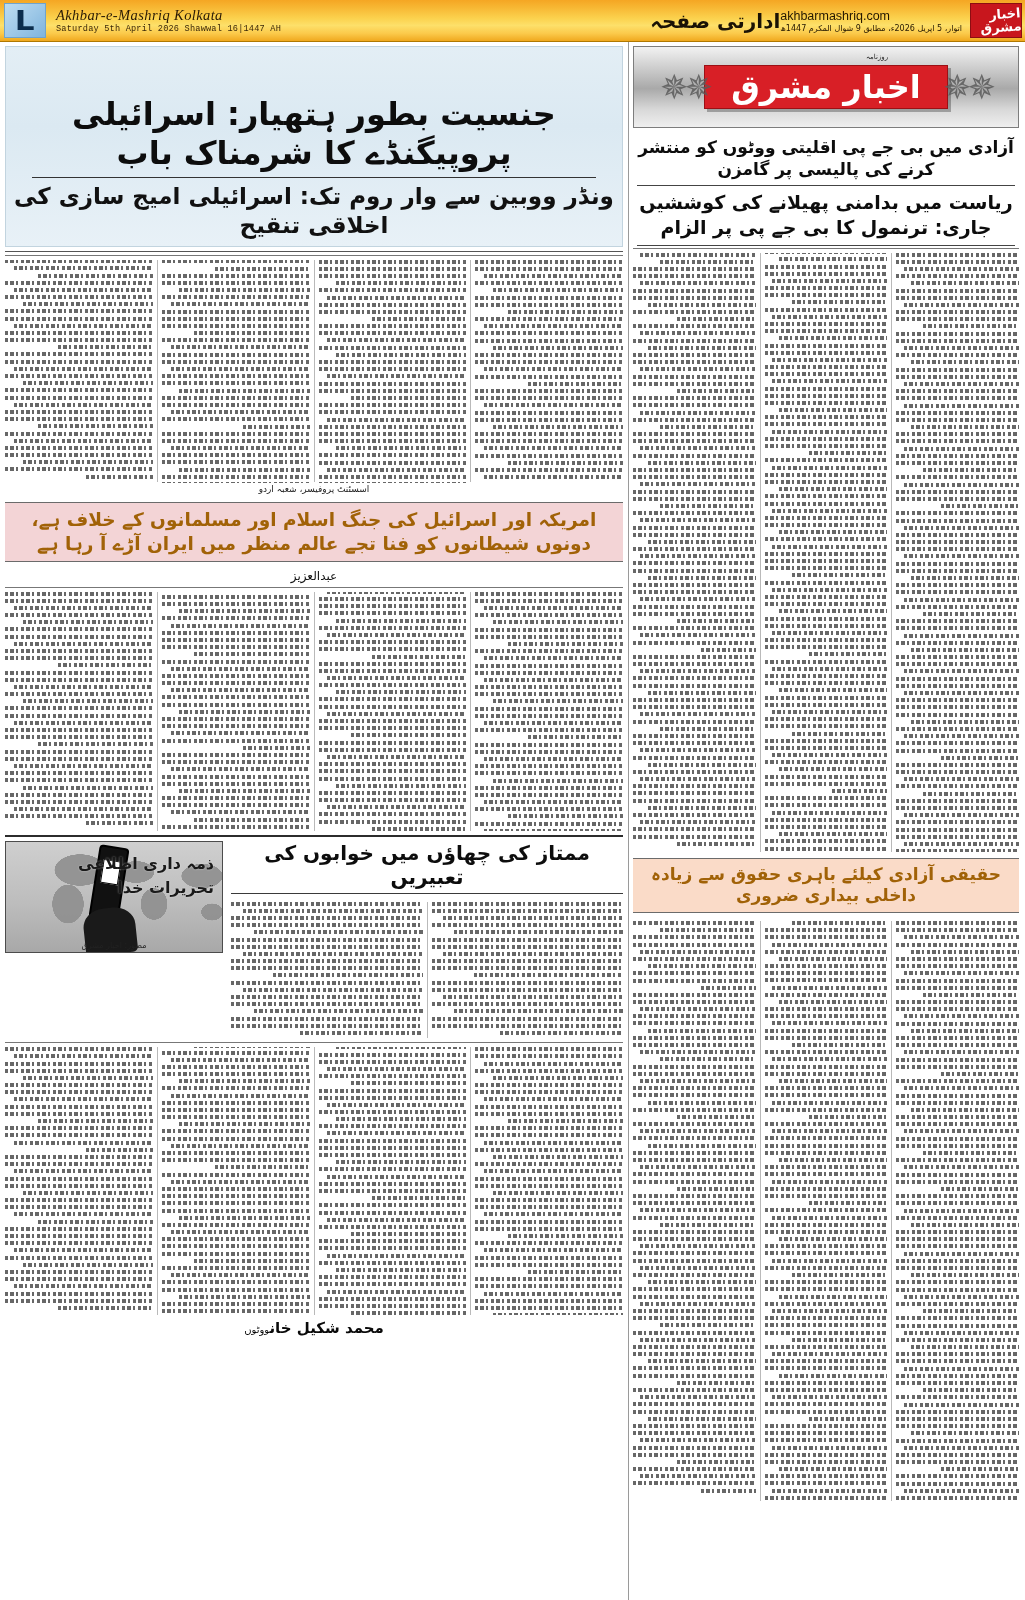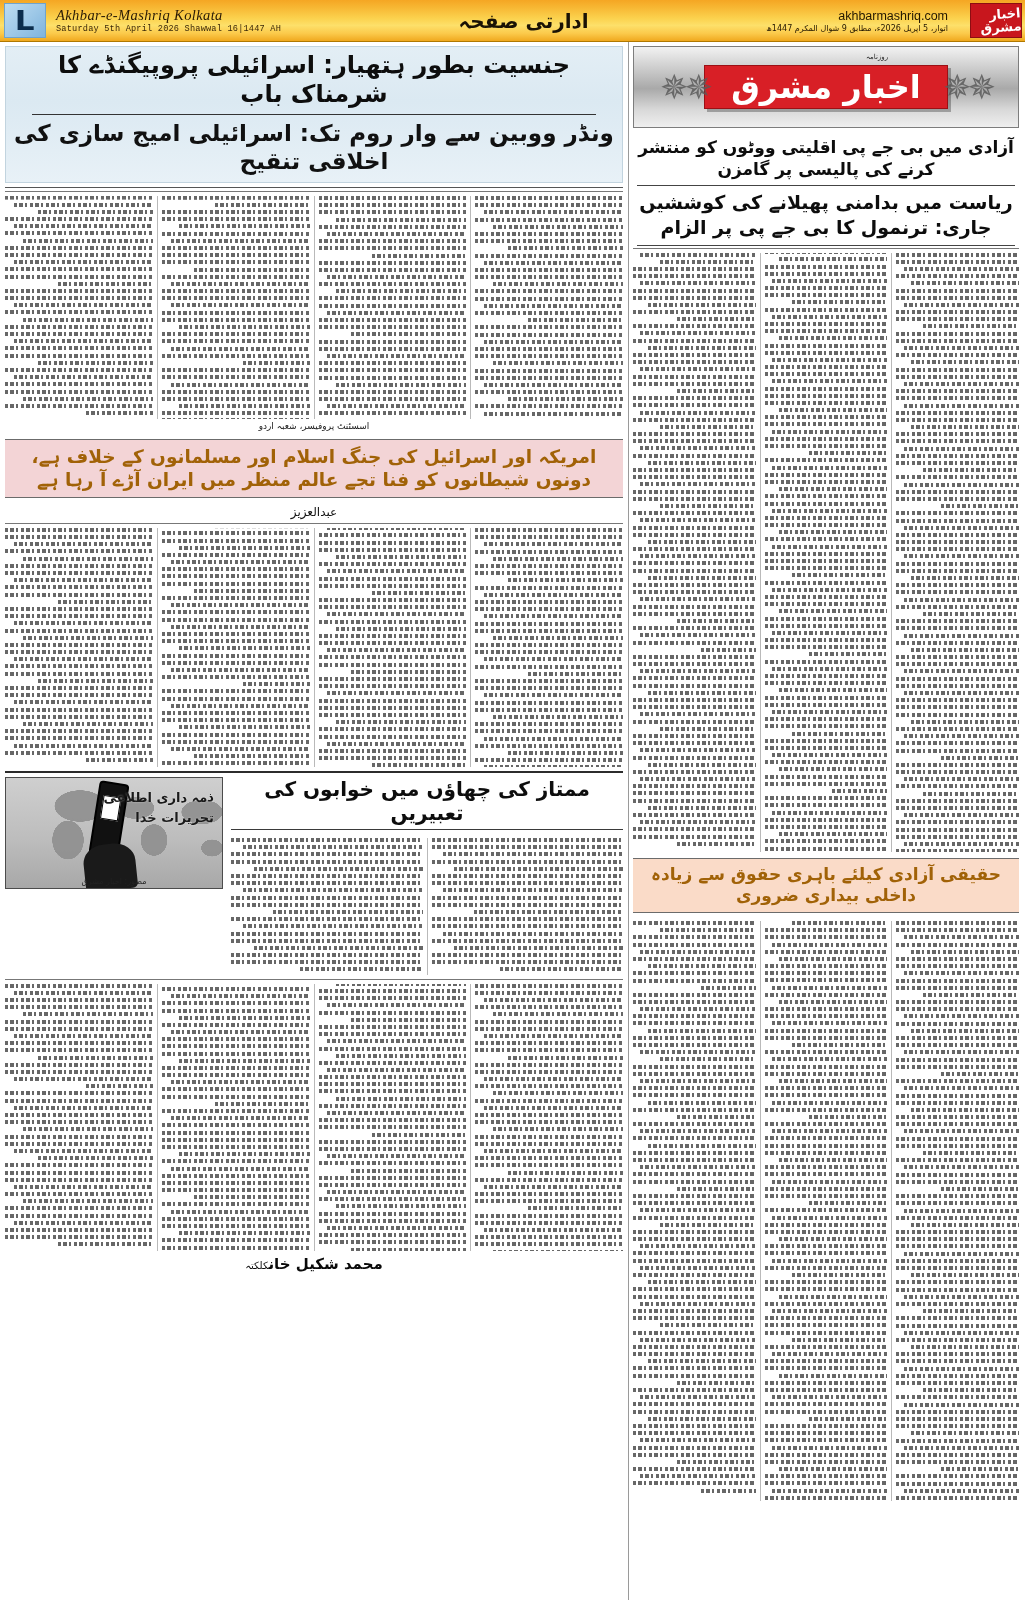--- a/index.html
+++ b/index.html
@@ -43,30 +43,30 @@
     font-family: "Liberation Serif", serif;
     font-size: 14.5px; color: #2a1a05; letter-spacing: .4px;
     line-height: 1.15;
     font-style: italic;
   }
   .mh-date {
     font-family: Liberation Mono, monospace;
     font-size: 8.6px; color: #3a2708; letter-spacing: .2px; margin-top: 1px;
   }
   .mh-center {
-    flex: 1 1 auto; display: flex; align-items: center; justify-content: center;
+    flex: 1 1 auto; display: flex; align-items: center; justify-content: flex-start;
     direction: rtl;
   }
   .mh-center-text {
     font-size: 20px; font-weight: bold; color: #1a1205;
     font-family: "DejaVu Sans", sans-serif;
   }
   .mh-right {
     flex: 0 0 auto; display: flex; flex-direction: column;
-    align-items: flex-end; justify-content: center; margin-right: 16px;
+    align-items: flex-start; justify-content: center; margin-right: 2px;
   }
   .mh-url { font-family: "Liberation Sans", sans-serif; font-size: 12.5px; color: #241700; }
   .mh-urdu-date { font-family: "DejaVu Sans", sans-serif; font-size: 8px; color: #241700; direction: rtl; margin-top: 1px; }
   .mh-redlogo {
     width: 52px; margin: 3px 3px 3px 6px;
     background: #c8161d; border: 1px solid #8d0d12;
     display: flex; align-items: center; justify-content: center;
     flex: 0 0 auto;
   }
   .mh-redlogo span {
@@ -89,22 +89,22 @@
 
   
   .headline-block {
     background: linear-gradient(180deg,#e3eef5 0%, #dbe9f2 40%, #e8f1f7 100%);
     border: 1px solid #c2d4df;
     padding: 4px 8px 6px 8px;
     direction: rtl; text-align: center;
   }
   .headline-main {
     font-family: "DejaVu Sans", sans-serif;
-    font-size: 24px; font-weight: bold; color: #0d0d0d;
-    line-height: 1.22; letter-spacing: -0.5px;
+    font-size: 32px; font-weight: bold; color: #0d0d0d;
+    line-height: 1.22; letter-spacing: -0.5px; margin-top: 44px;
   }
   .headline-rule { height: 1px; background: #333; margin: 4px 18px; }
   .headline-sub {
     font-family: "DejaVu Sans", sans-serif;
     font-size: 23px; font-weight: bold; color: #111;
     line-height: 1.25;
   }
 
   .byline {
     direction: rtl; text-align: center;
@@ -215,21 +215,21 @@
     background: #fff; border: 1px solid #000;
   }
   .cart-hand {
     position: absolute; left: 78px; top: 66px; width: 52px; height: 46px;
     background: #1a1a1a; border-radius: 40% 40% 10% 10%;
     transform: rotate(-6deg);
   }
   .cart-urdu {
     position: absolute; right: 8px; top: 10px; direction: rtl; text-align: right;
     font-family: "DejaVu Sans", sans-serif; color: #1a1a1a;
-    font-size: 13px; font-weight: bold; line-height: 1.5;
+    font-size: 16px; font-weight: bold; line-height: 1.5;
     text-shadow: 0 0 2px rgba(255,255,255,.5);
   }
   .cart-caption {
     position: absolute; left: 0; right: 0; bottom: 2px;
     direction: rtl; text-align: center; font-size: 8px; color: #222;
     font-family: "DejaVu Sans", sans-serif;
   }
 
   .sec-headline {
     direction: rtl; text-align: center;
@@ -835,21 +835,21 @@
           <div class="ln s1"></div>
             <div class="ln s1"></div>
             <div class="ln s2"></div>
             <div class="ln s1"></div>
           <div class="ln s1"></div>
             <div class="ln s5"></div>
         </div>
       </div>
 
       <div class="signature">
-        <span>محمد شکیل خان</span><span class="city">کلکتہ</span>
+        <span>محمد شکیل خان</span><span class="city">ووٹوں</span>
       </div>
 
     </div>
 
     <div class="col-right">
 
       <div class="nameplate">
         <span class="np-orn left">✵✵</span>
         <span class="np-orn right">✵✵</span>
         <div class="np-red">

